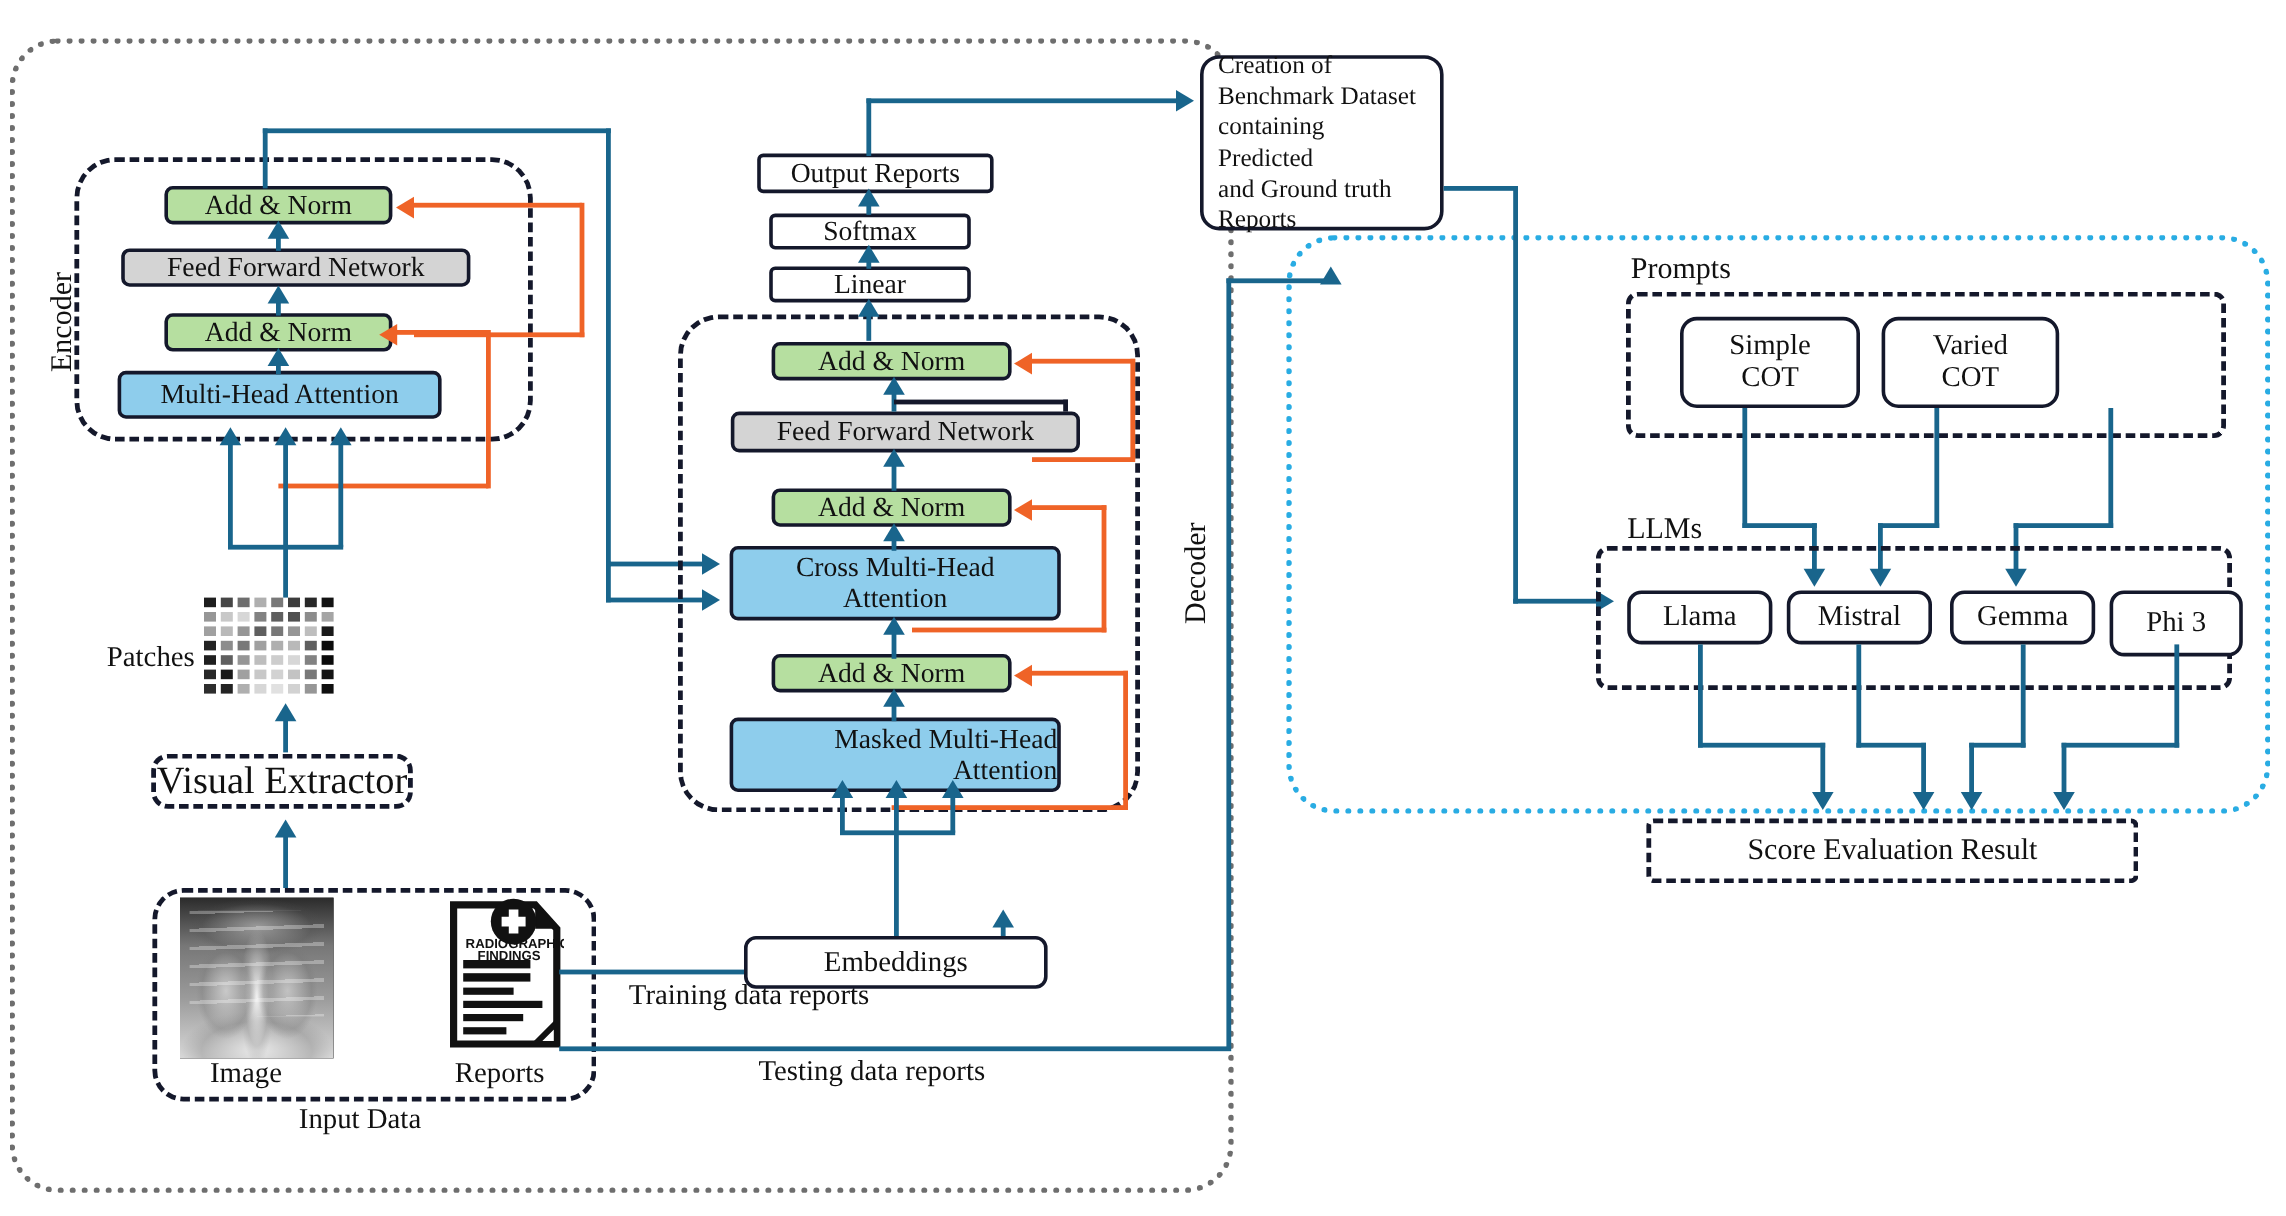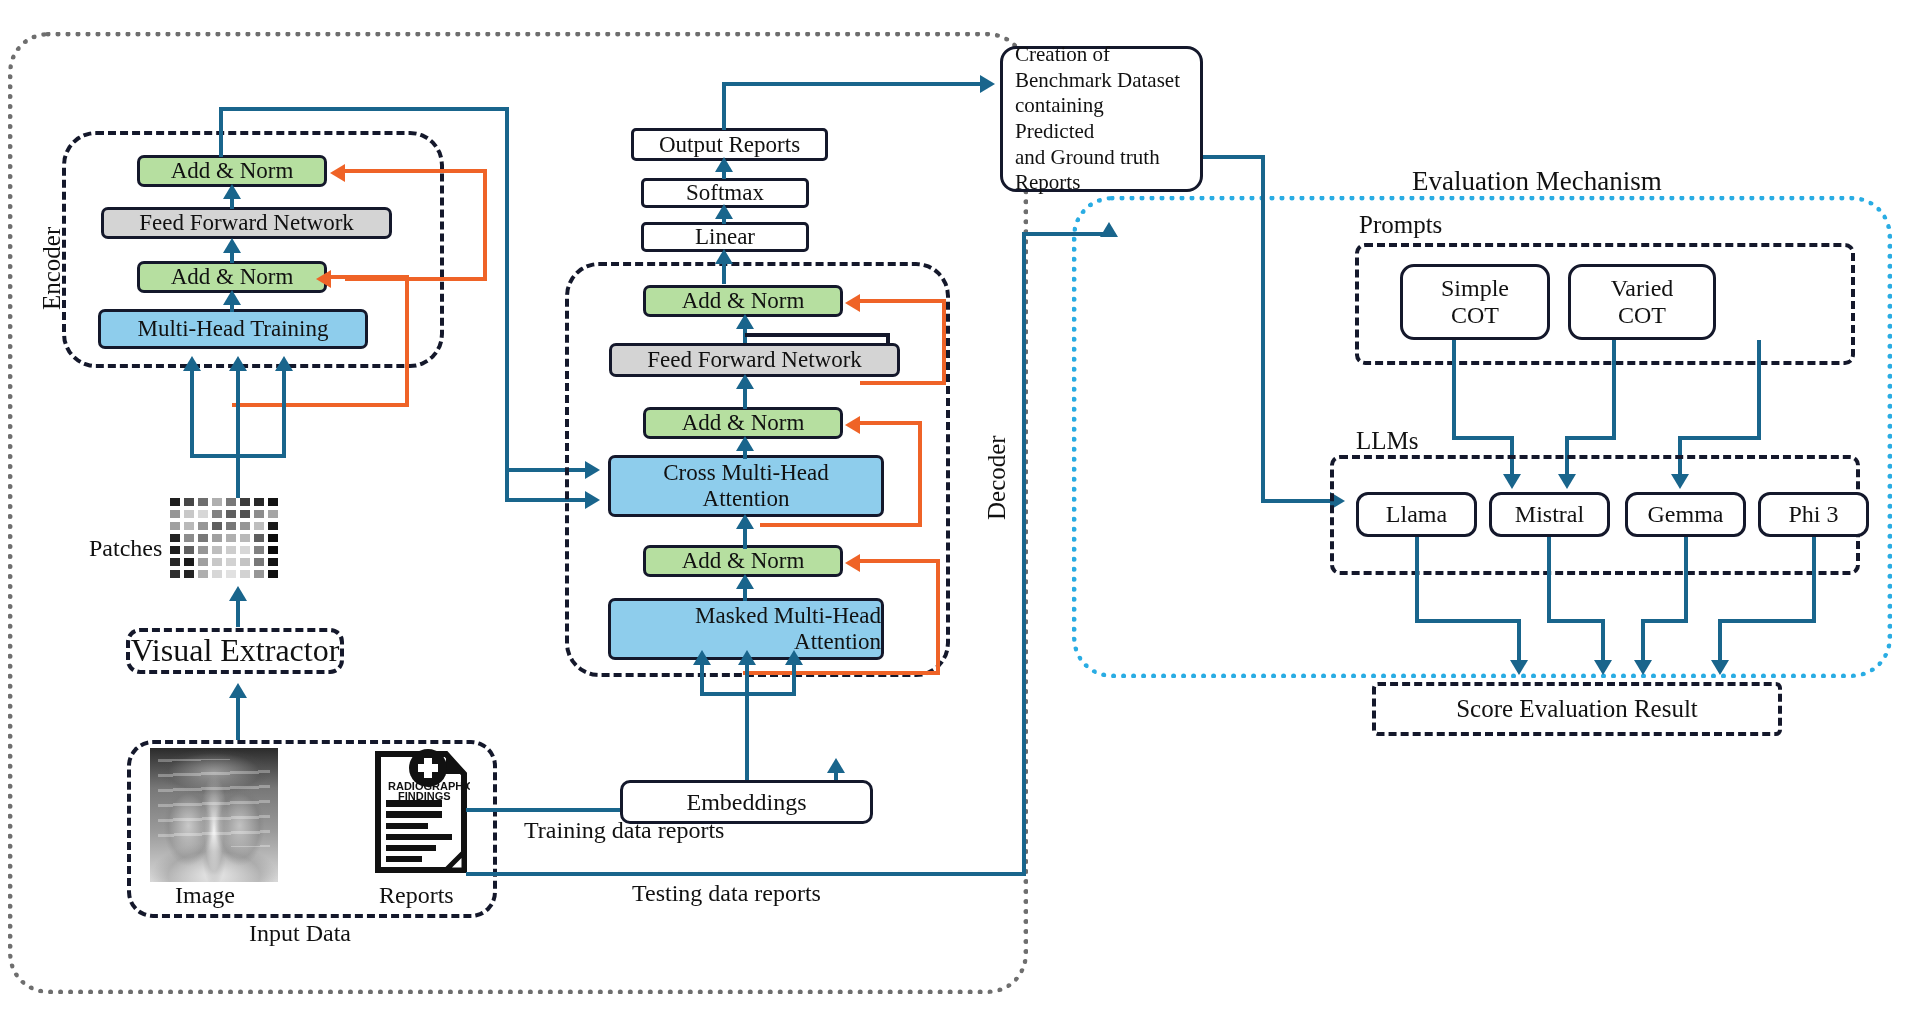--- a/index.html
+++ b/index.html
@@ -87,36 +87,35 @@
   
   .doc{position:absolute;}
   .doc svg{display:block;}
 </style>
 </head>
 <body>
 
 <div id="root">
 
 
-  <div class="label" style="left:1412px;top:166px;font-size:27px;">Evaluation Mechanism</div>
 
   <div class="group-dot-grey" style="left:8px;top:32px;width:1020px;height:962px;"></div>
 
   <div class="group-dot-blue" style="left:1072px;top:196px;width:820px;height:482px;"></div>
 
   <div class="group-dash" style="left:62px;top:131px;width:382px;height:237px;"></div>
   <div class="label rot" style="left:38px;top:310px;font-size:25px;">Encoder</div>
 
   <div class="node green" style="left:137px;top:155px;width:190px;height:32px;font-size:23px;">Add &amp; Norm</div>
 
   <div class="node grey" style="left:101px;top:207px;width:291px;height:32px;font-size:23px;">Feed Forward Network</div>
 
   <div class="node green" style="left:137px;top:261px;width:190px;height:32px;font-size:23px;">Add &amp; Norm</div>
 
-  <div class="node blue" style="left:98px;top:309px;width:270px;height:40px;font-size:23px;">Multi-Head Training</div>
+  <div class="node blue" style="left:98px;top:309px;width:270px;height:40px;font-size:23px;">Multi-Head Attention</div>
 
   <div class="ln vl" style="left:230px;top:191px;height:18px;"></div>
   <div class="arw up" style="left:223px;top:184px;"></div>
 
   <div class="ln vl" style="left:230px;top:245px;height:18px;"></div>
   <div class="arw up" style="left:223px;top:238px;"></div>
 
   <div class="ln vl" style="left:230px;top:296px;height:16px;"></div>
   <div class="arw up" style="left:223px;top:290px;"></div>
 
@@ -376,21 +375,21 @@
   <div class="ln hl" style="left:1678px;top:436px;width:83px;"></div>
   <div class="ln vl" style="left:1678px;top:436px;height:40px;"></div>
   <div class="arw down" style="left:1671px;top:474px;"></div>
 
   <div class="label" style="left:1352px;top:427px;font-size:25px;background:#fff;padding:0 4px;z-index:3;">LLMs</div>
   <div class="group-dash sq" style="left:1330px;top:455px;width:530px;height:120px;"></div>
 
   <div class="node" style="left:1356px;top:492px;width:121px;height:45px;font-size:24px;border-radius:12px;">Llama</div>
   <div class="node" style="left:1489px;top:492px;width:121px;height:45px;font-size:24px;border-radius:12px;">Mistral</div>
   <div class="node" style="left:1625px;top:492px;width:121px;height:45px;font-size:24px;border-radius:12px;">Gemma</div>
-  <div class="node" style="left:1758px;top:492px;width:111px;height:45px;font-size:24px;border-radius:12px;">Phi 3</div>
+  <div class="node" style="left:1758px;top:492px;width:111px;height:55px;font-size:24px;border-radius:12px;">Phi 3</div>
 
   <div class="ln vl" style="left:1415px;top:537px;height:86px;"></div>
   <div class="ln hl" style="left:1415px;top:619px;width:106px;"></div>
   <div class="ln vl" style="left:1517px;top:619px;height:44px;"></div>
   <div class="arw down" style="left:1510px;top:660px;"></div>
 
   <div class="ln vl" style="left:1547px;top:537px;height:86px;"></div>
   <div class="ln hl" style="left:1547px;top:619px;width:58px;"></div>
   <div class="ln vl" style="left:1601px;top:619px;height:44px;"></div>
   <div class="arw down" style="left:1594px;top:660px;"></div>

